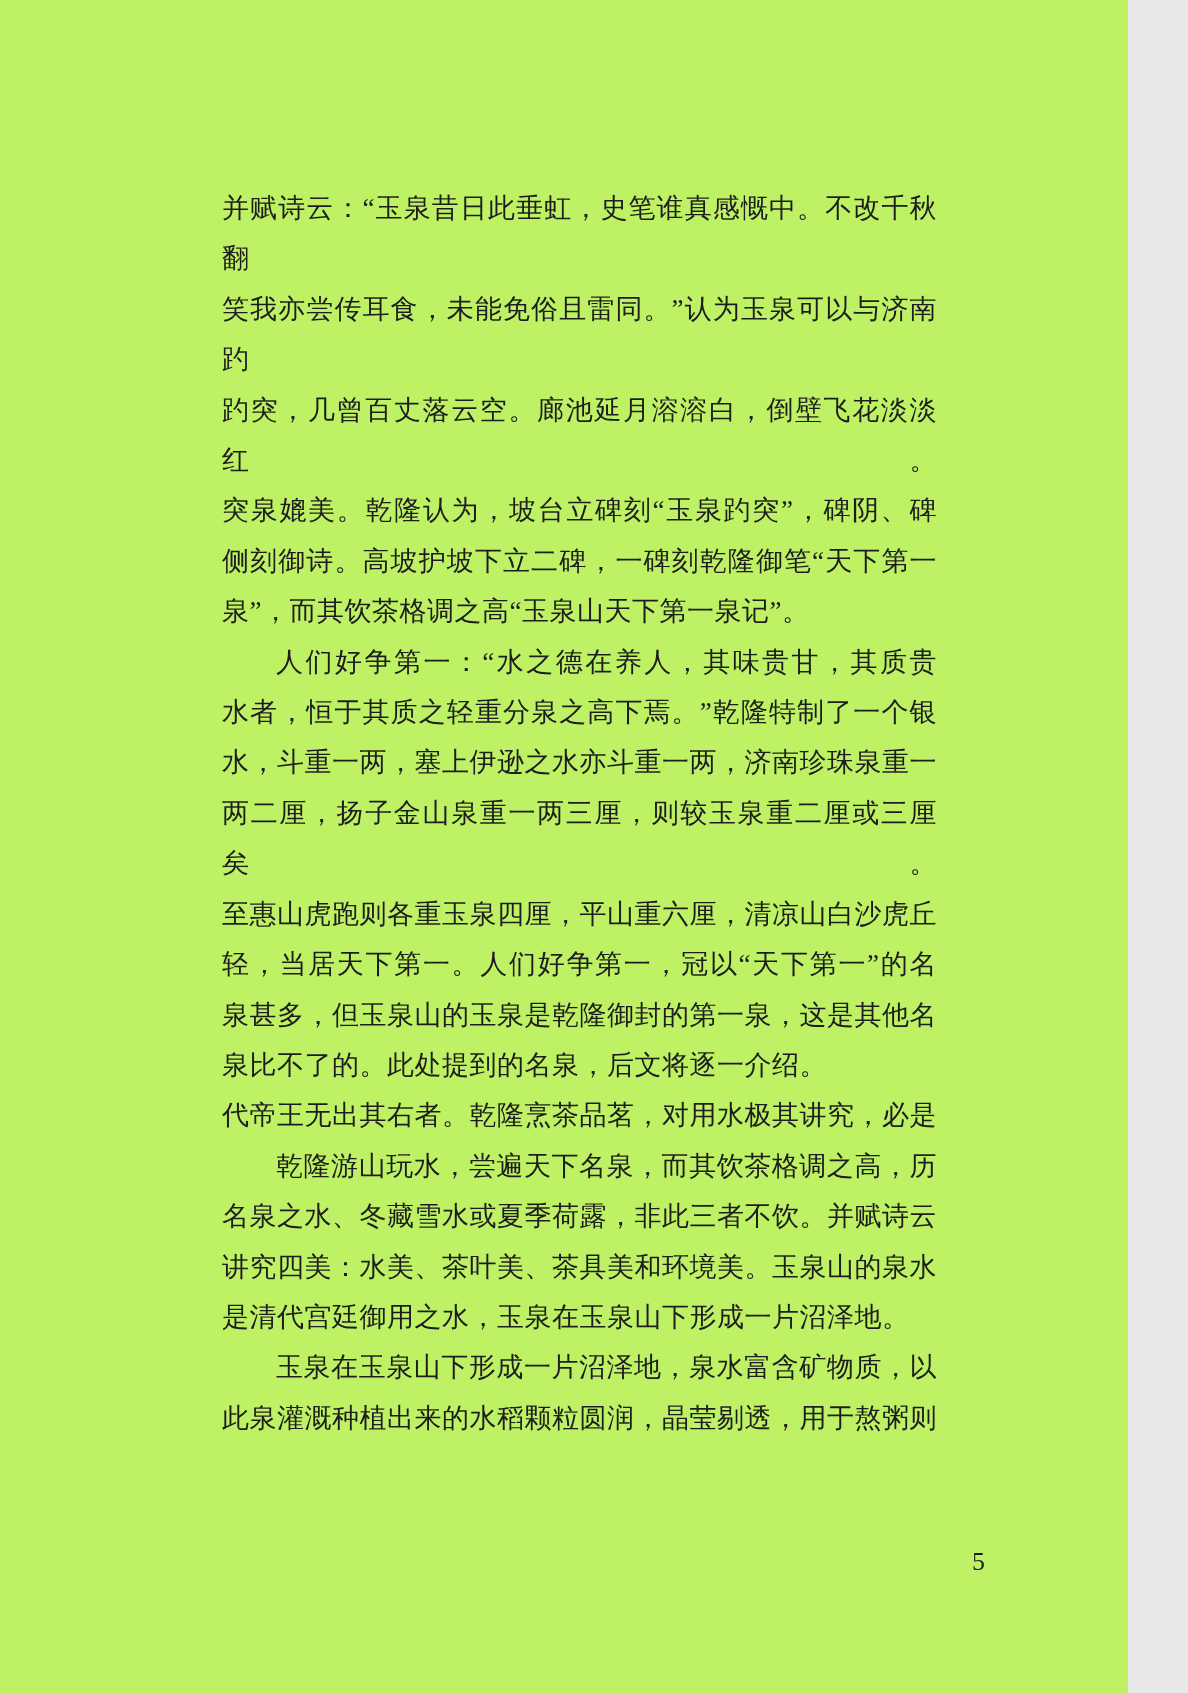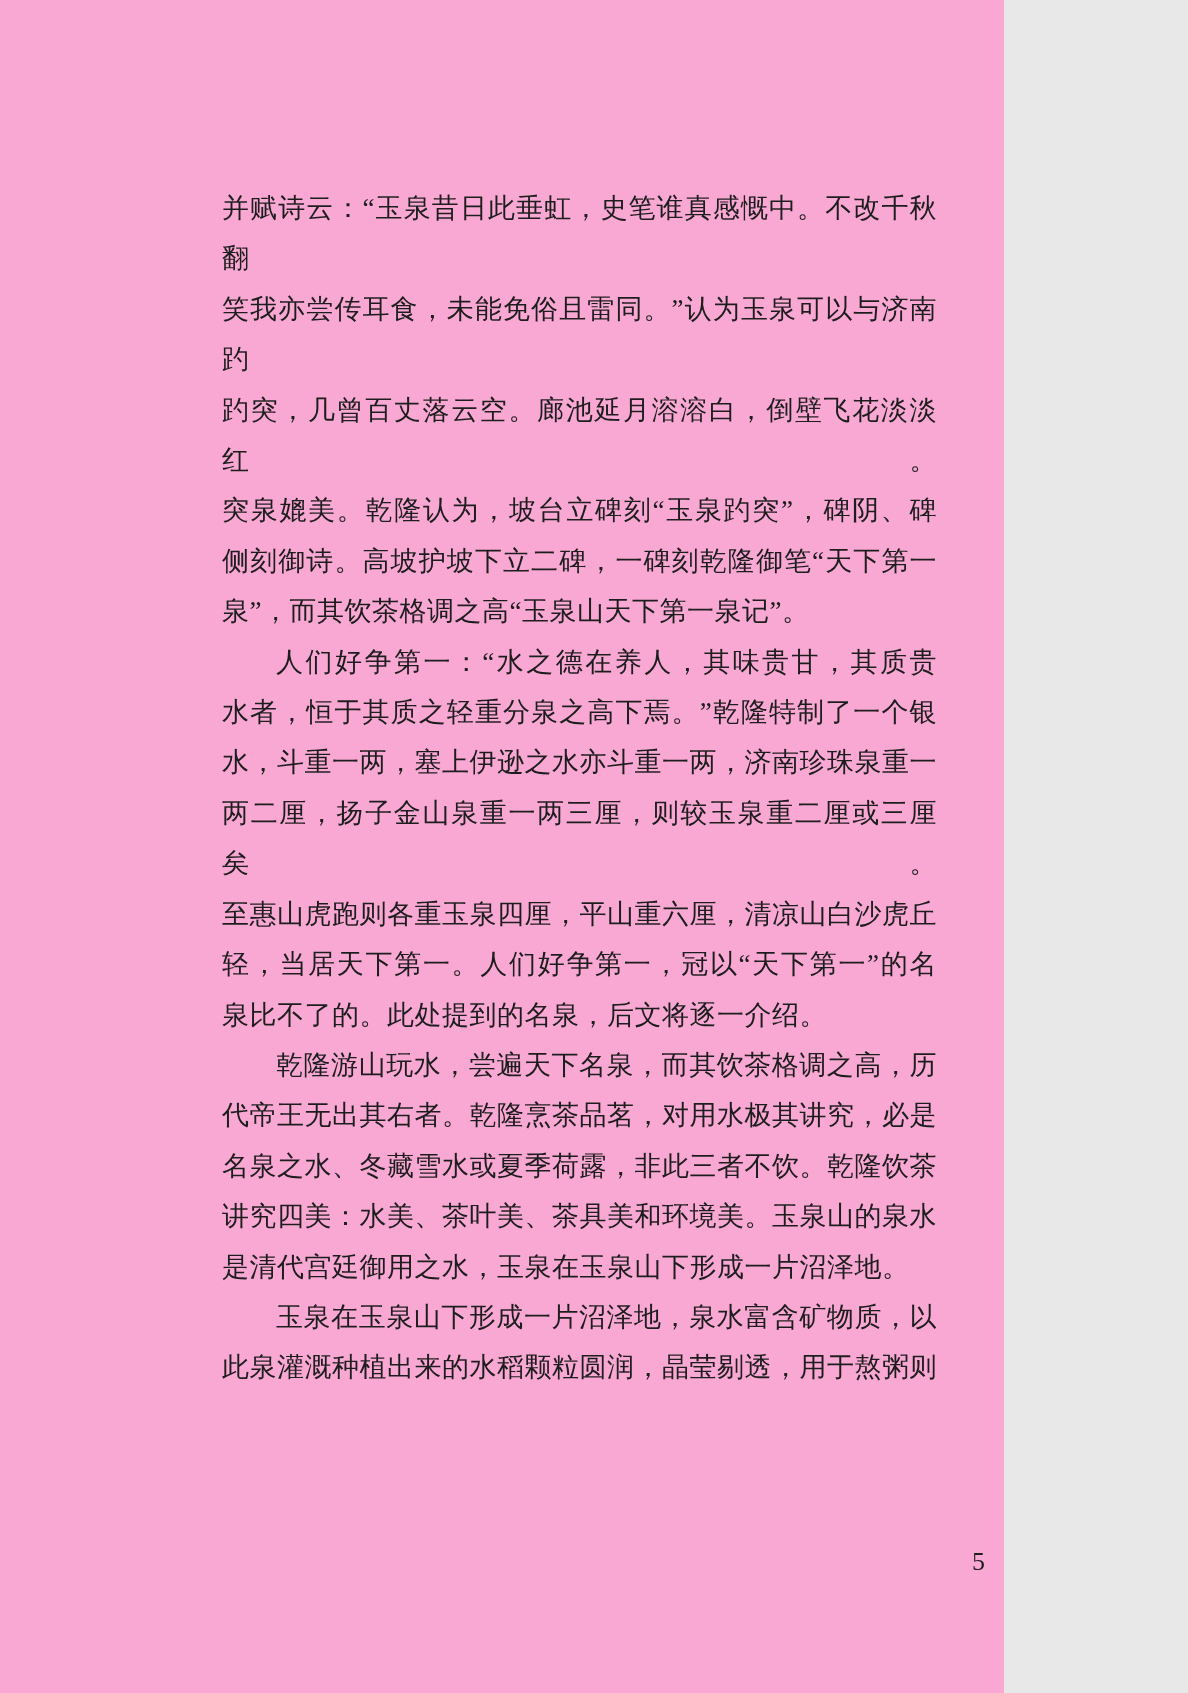--- a/index.html
+++ b/index.html
@@ -1,20 +1,20 @@
 <!DOCTYPE html>
 <html><head>
 <meta charset="utf-8">
 <style>
   html, body { margin: 0; padding: 0; background: #e8e8e8; }
   .page {
     position: relative;
-    width: 1004px;
+    width: 1128px;
     height: 1693px;
-    background: #f9a8d4;
+    background: #bef264;
     overflow: hidden;
     font-family: "Liberation Serif", "DejaVu Serif", serif;
   }
   .textblock {
     position: absolute;
     left: 222px;
     top: 183px;
     width: 715px;
     font-size: 27px;
     line-height: 50.4px;
@@ -52,27 +52,28 @@
       <div class="line">泉”，而其饮茶格调之高“玉泉山天下第一泉记”。</div>
     </div>
 
     <div class="para">
       <div class="line fill first">人们好争第一：“水之德在养人，其味贵甘，其质贵</div>
       <div class="line fill">水者，恒于其质之轻重分泉之高下焉。”乾隆特制了一个银</div>
       <div class="line fill">水，斗重一两，塞上伊逊之水亦斗重一两，济南珍珠泉重一</div>
       <div class="line fill">两二厘，扬子金山泉重一两三厘，则较玉泉重二厘或三厘矣。</div>
       <div class="line fill">至惠山虎跑则各重玉泉四厘，平山重六厘，清凉山白沙虎丘</div>
       <div class="line fill">轻，当居天下第一。人们好争第一，冠以“天下第一”的名</div>
+      <div class="line fill">泉甚多，但玉泉山的玉泉是乾隆御封的第一泉，这是其他名</div>
       <div class="line">泉比不了的。此处提到的名泉，后文将逐一介绍。</div>
     </div>
 
     <div class="para">
+      <div class="line fill">代帝王无出其右者。乾隆烹茶品茗，对用水极其讲究，必是</div>
       <div class="line fill first">乾隆游山玩水，尝遍天下名泉，而其饮茶格调之高，历</div>
-      <div class="line fill">代帝王无出其右者。乾隆烹茶品茗，对用水极其讲究，必是</div>
-      <div class="line fill">名泉之水、冬藏雪水或夏季荷露，非此三者不饮。乾隆饮茶</div>
+      <div class="line fill">名泉之水、冬藏雪水或夏季荷露，非此三者不饮。并赋诗云</div>
       <div class="line fill">讲究四美：水美、茶叶美、茶具美和环境美。玉泉山的泉水</div>
       <div class="line">是清代宫廷御用之水，玉泉在玉泉山下形成一片沼泽地。</div>
     </div>
 
     <div class="para">
       <div class="line fill first">玉泉在玉泉山下形成一片沼泽地，泉水富含矿物质，以</div>
       <div class="line fill">此泉灌溉种植出来的水稻颗粒圆润，晶莹剔透，用于熬粥则</div>
 
     </div>
 

